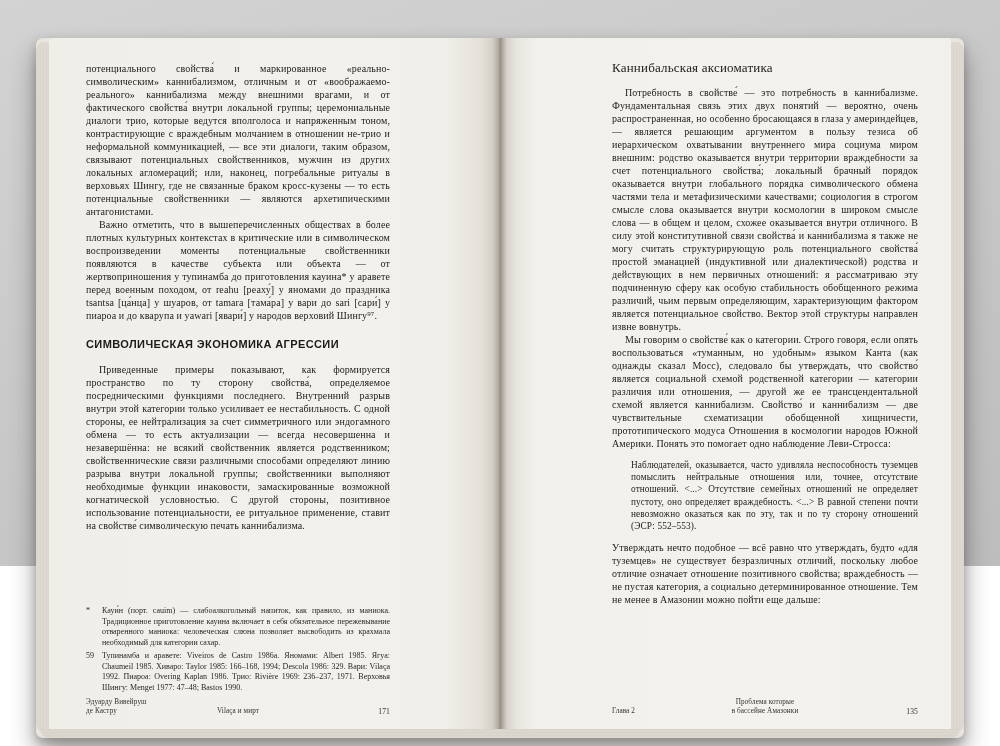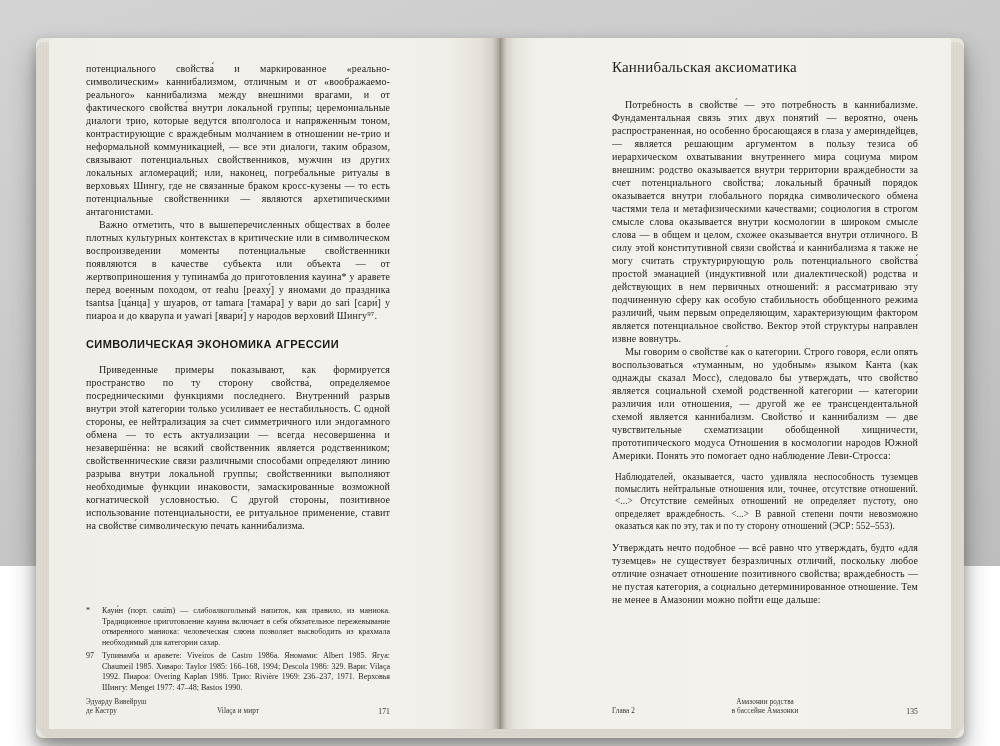--- a/index.html
+++ b/index.html
@@ -69,25 +69,25 @@
     text-indent:13px; letter-spacing:.1px;
   }
   p.body.no-indent { text-indent:0; }
 
   .section-heading {
     font-family:"Liberation Sans","DejaVu Sans",sans-serif;
     font-weight:bold; font-size:11px; letter-spacing:.4px;
     margin:16px 0 13px; color:#1d1b18;
   }
 
-  .running-head { font-size:15px; line-height:11px; margin-bottom:25px; letter-spacing:.2px; }
+  .running-head { font-size:13px; line-height:11px; margin-bottom:13px; letter-spacing:.2px; }
 
   blockquote.quote {
     font-size:9.3px; line-height:12.2px; text-align:justify;
-    margin:9px 0 9px 3px; letter-spacing:.1px;
+    margin:9px 0 9px 19px; letter-spacing:.1px;
   }
 
   .footnotes { margin-top:auto; padding-top:10px; }
   .footnote { display:flex; font-size:8px; line-height:10.5px; color:#2a2722; margin-top:3px; }
   .fn-marker { flex:none; width:16px; }
   .fn-text { flex:1; text-align:justify; }
 
   .page-footer {
     position:absolute; bottom:12px;
     display:grid; grid-template-columns:1fr auto 1fr; align-items:end;
@@ -117,21 +117,21 @@
           <h2 class="section-heading">СИМВОЛИЧЕСКАЯ ЭКОНОМИКА АГРЕССИИ</h2>
 
           <p class="body">Приведенные примеры показывают, как формируется пространство по ту сторону свойства́, определяемое посредническими функциями последнего. Внутренний разрыв внутри этой категории только усиливает ее нестабильность. С одной стороны, ее нейтрализация за счет симметричного или эндогамного обмена — то есть актуализации — всегда несовершенна и незавершённа: не всякий свойственник является родственником; свойственнические связи различными способами определяют линию разрыва внутри локальной группы; свойственники выполняют необходимые функции инаковости, замаскированные возможной когнатической условностью. С другой стороны, позитивное использование потенциальности, ее ритуальное применение, ставит на свойстве́ символическую печать каннибализма.</p>
 
           <div class="footnotes">
             <div class="footnote">
               <span class="fn-marker">*</span>
               <span class="fn-text">Кауи́н (порт. cauim) — слабоалкогольный напиток, как правило, из маниока. Традиционное приготовление кауина включает в себя обязательное пережевывание отваренного маниока: человеческая слюна позволяет высвободить из крахмала необходимый для категории сахар.</span>
             </div>
             <div class="footnote">
-              <span class="fn-marker">97</span>
+              <span class="fn-marker">59</span>
               <span class="fn-text">Тупинамба и аравете: Viveiros de Castro 1986a. Яномами: Albert 1985. Ягуа: Chaumeil 1985. Хиваро: Taylor 1985: 166–168, 1994; Descola 1986: 329. Вари: Vilaça 1992. Пиароа: Overing Kaplan 1986. Трио: Rivière 1969: 236–237, 1971. Верховья Шингу: Menget 1977: 47–48; Bastos 1990.</span>
             </div>
           </div>
         </div>
 
         <footer class="page-footer">
           <div class="footer-left">
             <div>Эдуарду Вивейруш</div>
             <div>де Кастру</div>
           </div>
@@ -148,21 +148,21 @@
           <p class="body">Мы говорим о свойстве́ как о категории. Строго говоря, если опять воспользоваться «туманным, но удобным» языком Канта (как однажды сказал Мосс), следовало бы утверждать, что свойство́ является социальной схемой родственной категории — категории различия или отношения, — другой же ее трансцендентальной схемой является каннибализм. Свойство́ и каннибализм — две чувствительные схематизации обобщенной хищничести, прототипического модуса Отношения в космологии народов Южной Америки. Понять это помогает одно наблюдение Леви-Стросса:</p>
 
           <blockquote class="quote">Наблюдателей, оказывается, часто удивляла неспособность туземцев помыслить нейтральные отношения или, точнее, отсутствие отношений. &lt;...&gt; Отсутствие семейных отношений не определяет пустоту, оно определяет враждебность. &lt;...&gt; В равной степени почти невозможно оказаться как по эту, так и по ту сторону отношений (ЭСР: 552–553).</blockquote>
 
           <p class="body no-indent">Утверждать нечто подобное — всё равно что утверждать, будто «для туземцев» не существует безразличных отличий, поскольку любое отличие означает отношение позитивного свойства; враждебность — не пустая категория, а социально детерминированное отношение. Тем не менее в Амазонии можно пойти еще дальше:</p>
         </div>
 
         <footer class="page-footer">
           <div class="footer-left">Глава 2</div>
           <div class="footer-center">
-            <div>Амазонии родства</div>
+            <div>Проблема которые</div>
             <div>в бассейне Амазонки</div>
           </div>
           <div class="footer-right">135</div>
         </footer>
       </section>
 
     </div>
     <div class="gutter"></div>
   </div>
 </div>

